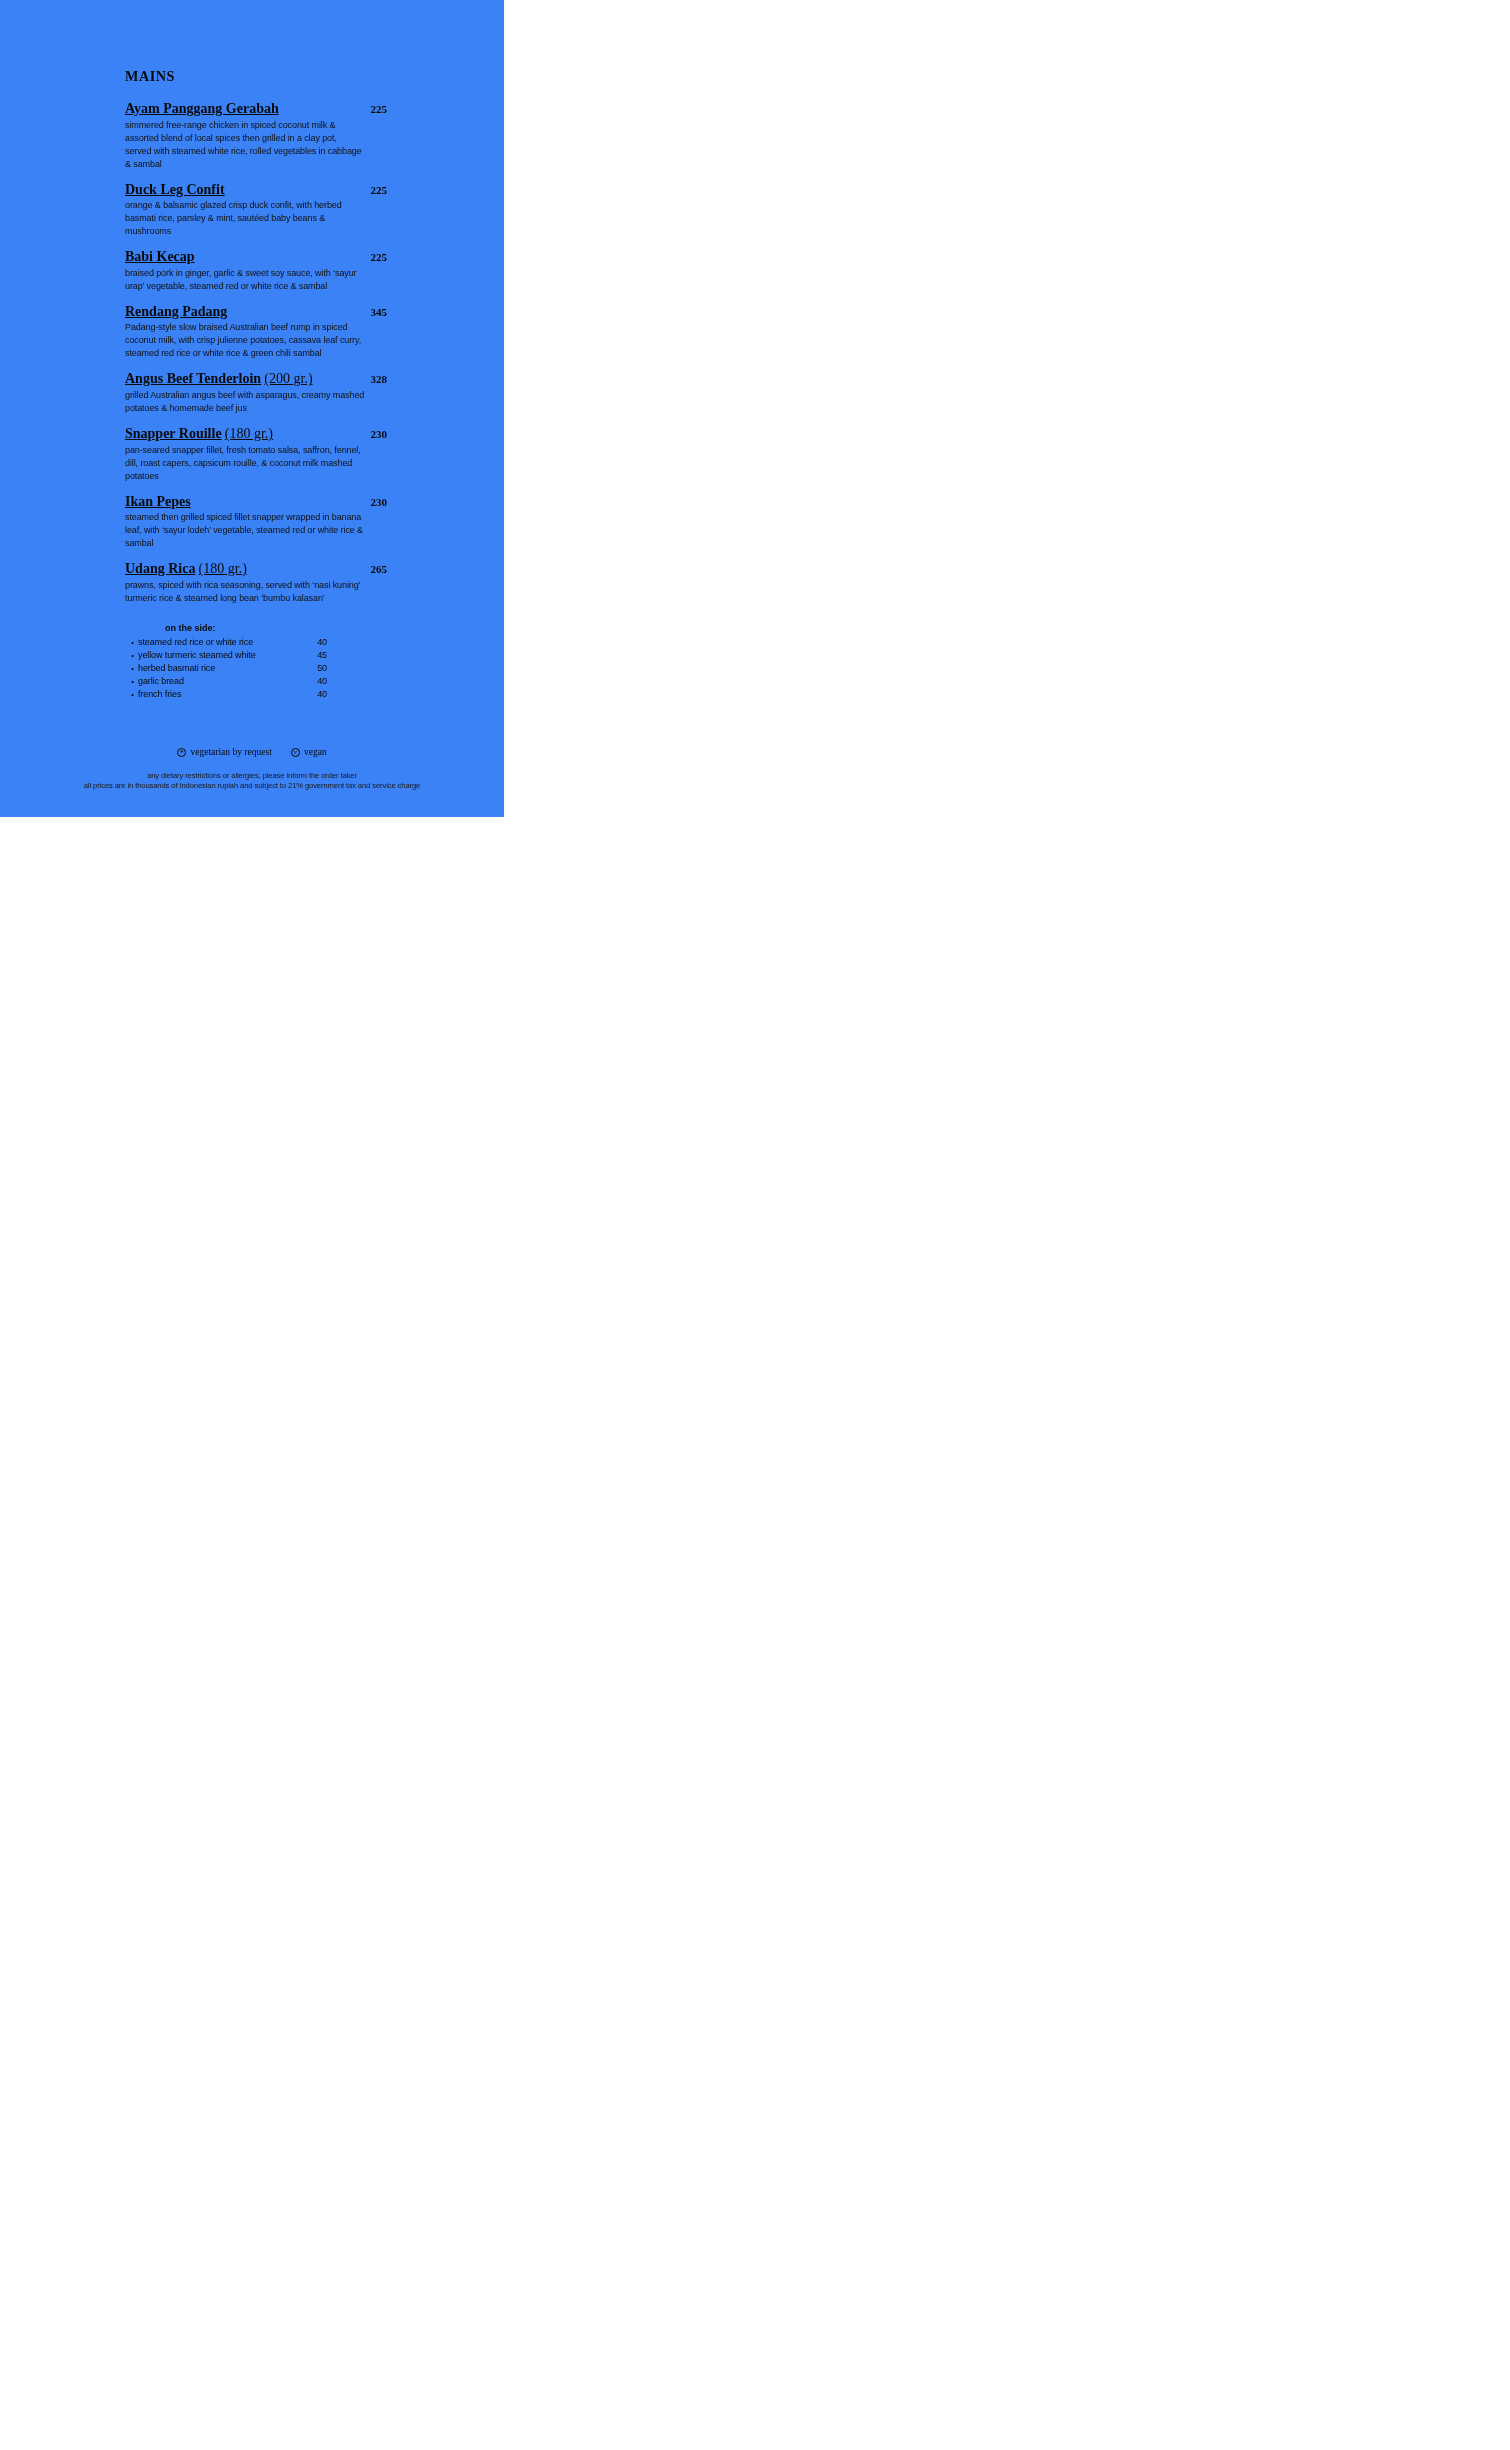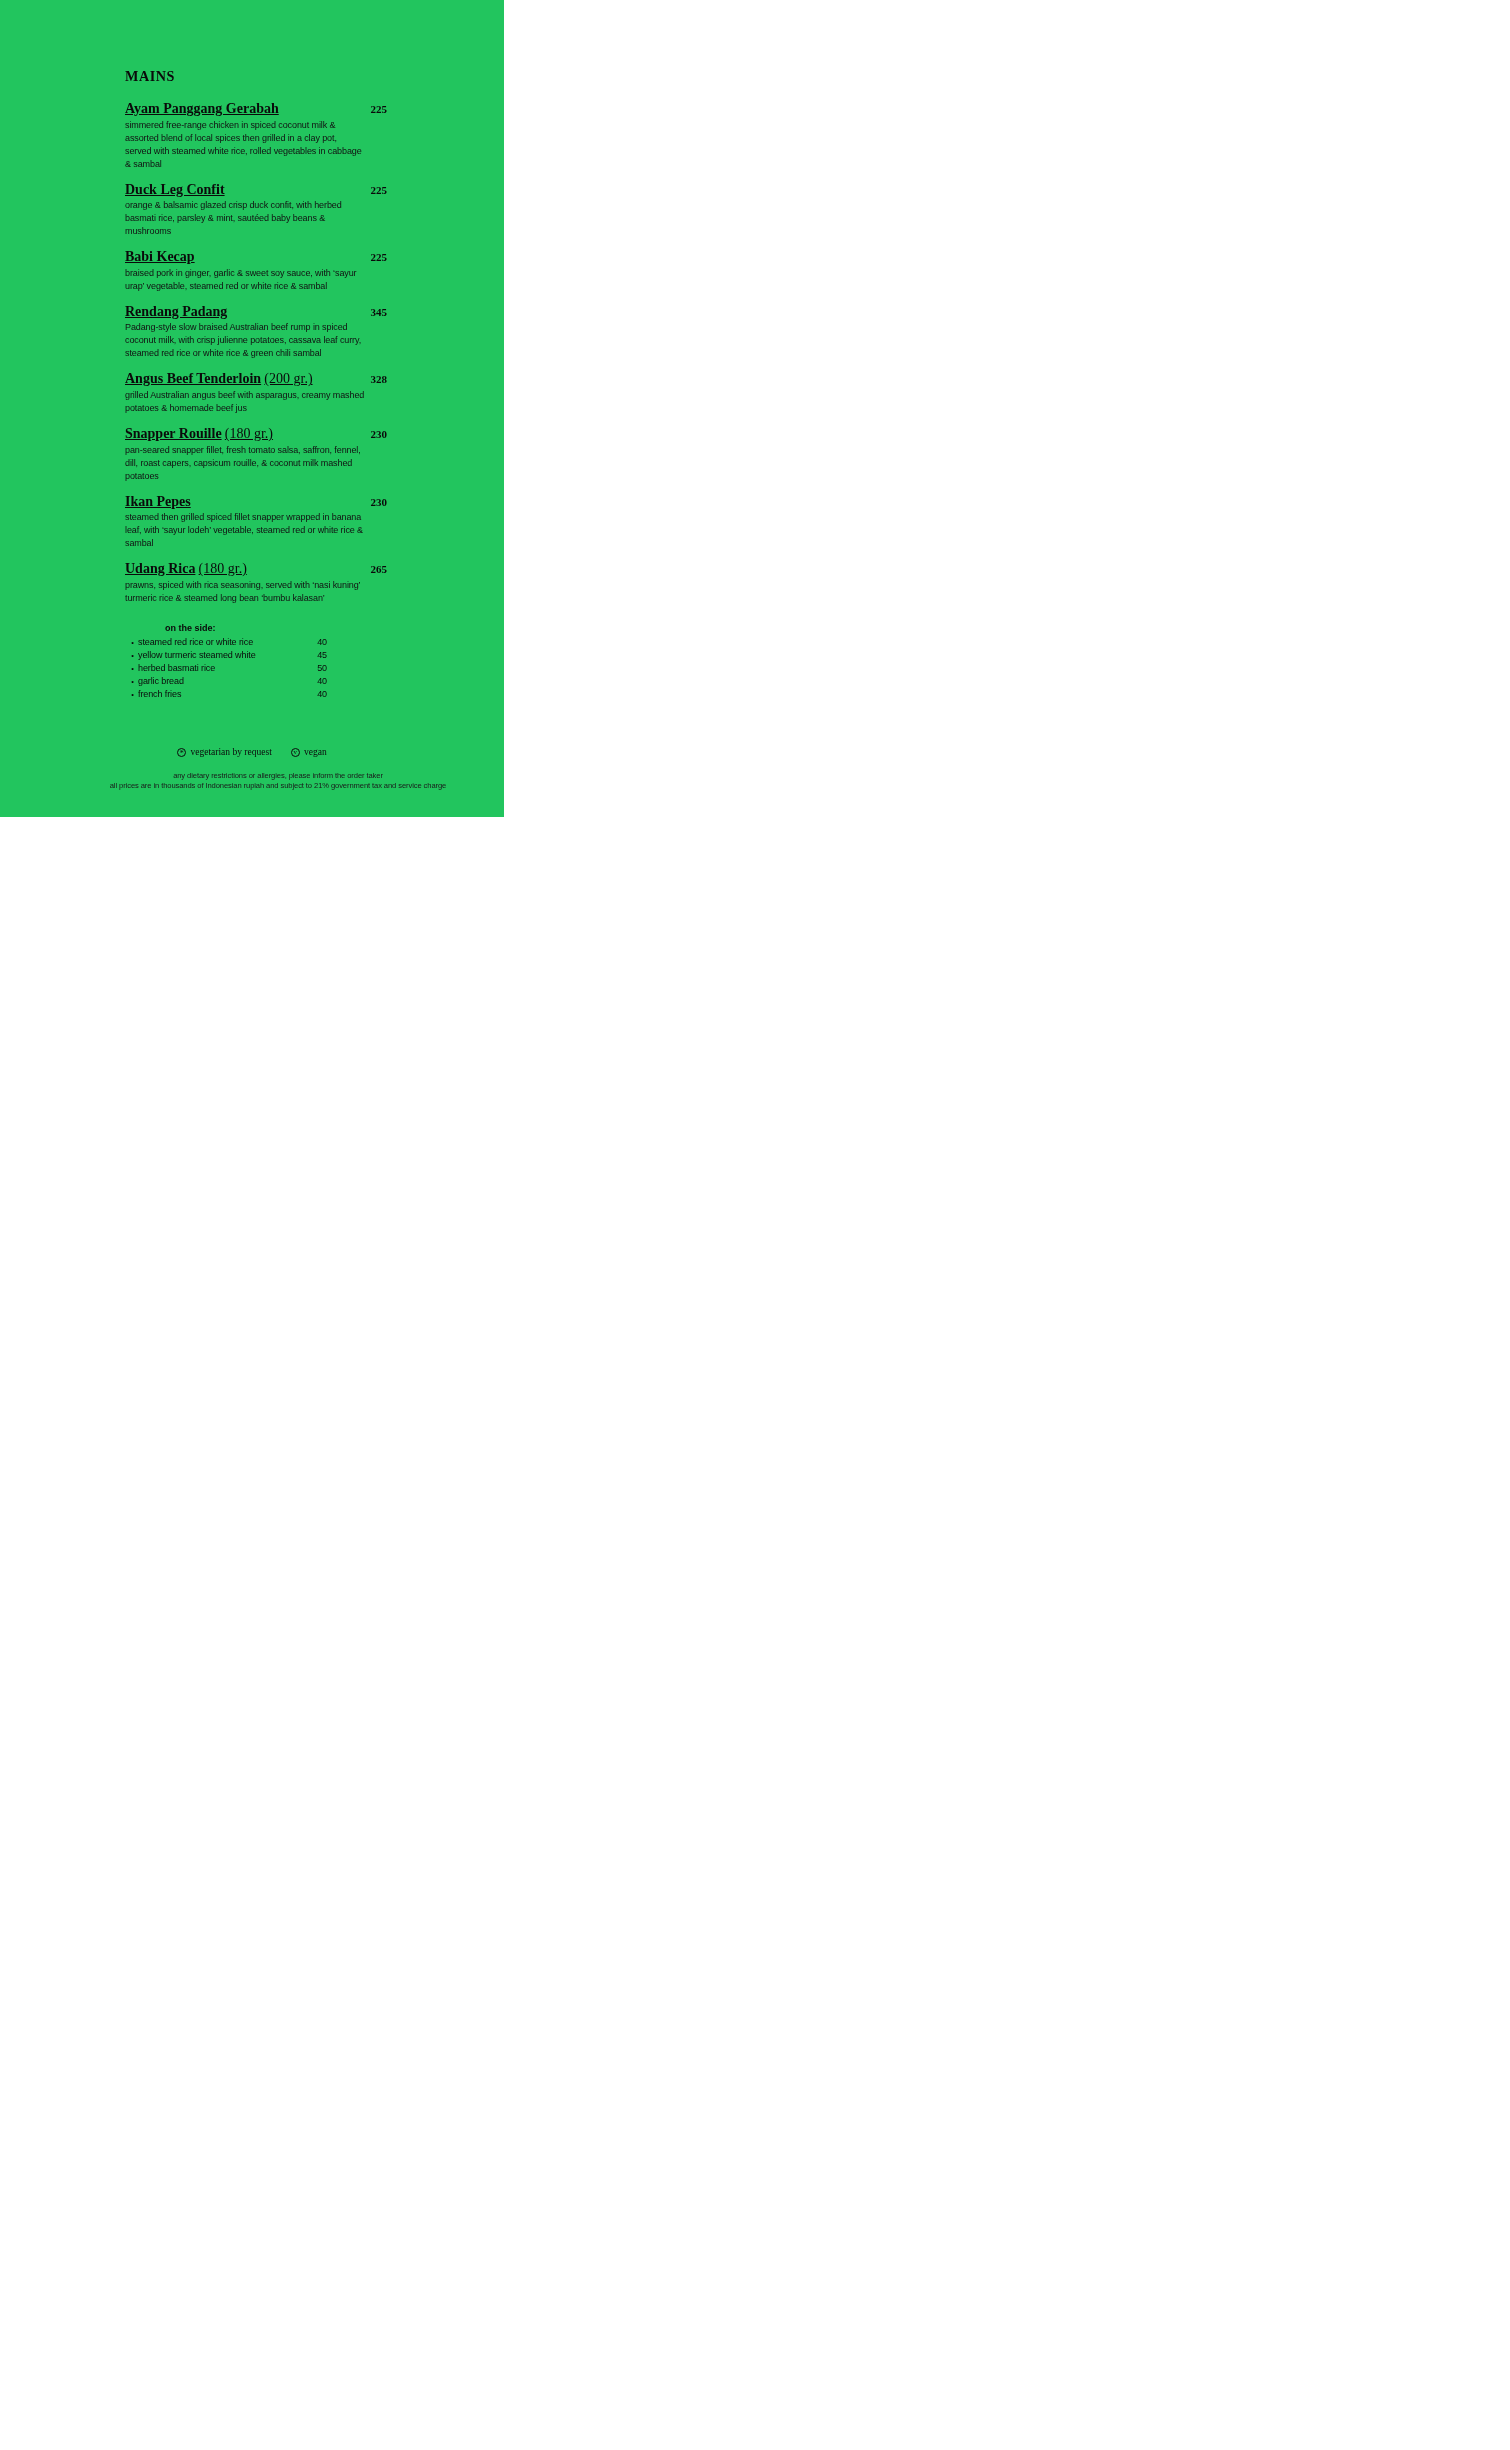--- a/index.html
+++ b/index.html
@@ -1,20 +1,20 @@
 <!DOCTYPE html>
 <html style="font-size:8.4px"><head>
 <meta charset="utf-8">
 <style>
   html,body{margin:0;padding:0;background:#ffffff;}
   .page{
     position:relative;
     width:504px;
     height:817px;
-    background:#22c55e;
+    background:#3b82f6;
     color:#0a0a0a;
     font-family:"Liberation Sans", sans-serif;
     overflow:hidden;
   }
   .content{
     position:absolute;
     left:125px;
     top:68px;
     width:262px;
   }
@@ -110,21 +110,20 @@
   .circle .sym.star{top:1.6px;font-size:8px;}
   .footline{
     position:absolute;
     left:0;
     width:504px;
     text-align:center;
     font-size:7.6px;
     line-height:10px;
     letter-spacing:-0.1px;
     color:#1a1a1a;
-    margin-left:26px;
   }
   .foot1{top:771px;}
   .foot2{top:781px;}
 </style>
 </head>
 <body>
 
 <div class="page">
   <div class="content">
 

